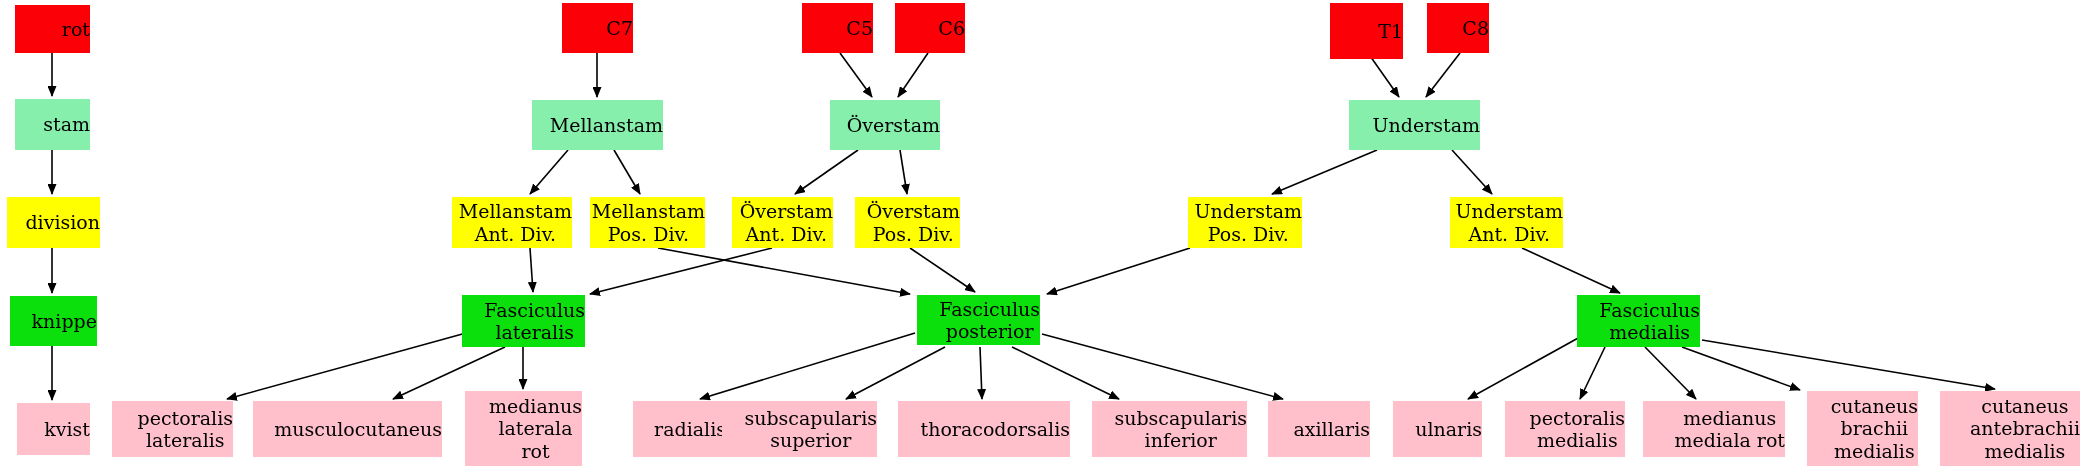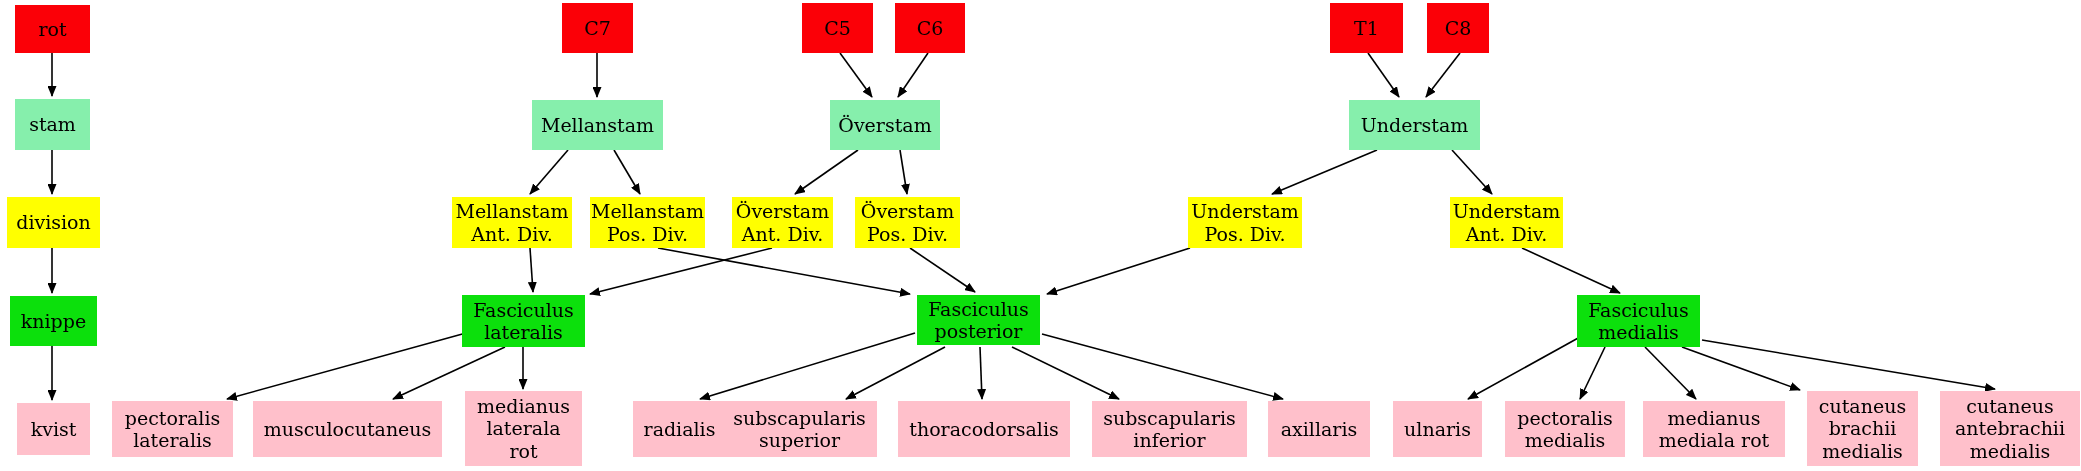--- a/index.html
+++ b/index.html
@@ -6,21 +6,21 @@
   #canvas{
     position:relative;
     width:2081px;height:471px;
     background:#ffffff;
     font-family:"DejaVu Serif","Liberation Serif",serif;
   }
   #edges{position:absolute;left:0;top:0;width:2081px;height:471px;}
   .edge{stroke:#000000;stroke-width:1.6;fill:none;}
   .node{
     position:absolute;
-    display:flex;align-items:center;justify-content:center;
+    display:flex;align-items:center;justify-content:flex-end;
     text-align:center;
     font-size:19px;line-height:1.18;
     color:#000000;
     white-space:pre-line;
     box-sizing:border-box;
   }
   .red{background:#fb0007;}
   .blue{background:#86efac;}
   .yellow{background:#ffff00;}
   .green{background:#0ce00c;}
@@ -82,21 +82,21 @@
 
   <div class="node red" style="left:15px;top:5px;width:75px;height:48px"><span>rot</span></div>
   <div class="node blue" style="left:15px;top:99px;width:75px;height:51px"><span>stam</span></div>
   <div class="node yellow" style="left:7px;top:197px;width:93px;height:51px"><span>division</span></div>
   <div class="node green" style="left:10px;top:296px;width:87px;height:50px"><span>knippe</span></div>
   <div class="node pink" style="left:17px;top:403px;width:73px;height:52px"><span>kvist</span></div>
 
   <div class="node red" style="left:562px;top:3px;width:71px;height:50px"><span>C7</span></div>
   <div class="node red" style="left:802px;top:3px;width:71px;height:50px"><span>C5</span></div>
   <div class="node red" style="left:895px;top:3px;width:70px;height:50px"><span>C6</span></div>
-  <div class="node red" style="left:1330px;top:3px;width:73px;height:50px"><span>T1</span></div>
+  <div class="node red" style="left:1330px;top:3px;width:73px;height:56px"><span>T1</span></div>
   <div class="node red" style="left:1427px;top:3px;width:62px;height:50px"><span>C8</span></div>
 
   <div class="node blue" style="left:532px;top:100px;width:131px;height:50px"><span>Mellanstam</span></div>
   <div class="node blue" style="left:830px;top:100px;width:110px;height:50px"><span>Överstam</span></div>
   <div class="node blue" style="left:1349px;top:100px;width:131px;height:50px"><span>Understam</span></div>
 
   <div class="node yellow" style="left:452px;top:197px;width:120px;height:51px"><span>Mellanstam
 Ant. Div.</span></div>
   <div class="node yellow" style="left:590px;top:197px;width:115px;height:51px"><span>Mellanstam
 Pos. Div.</span></div>

